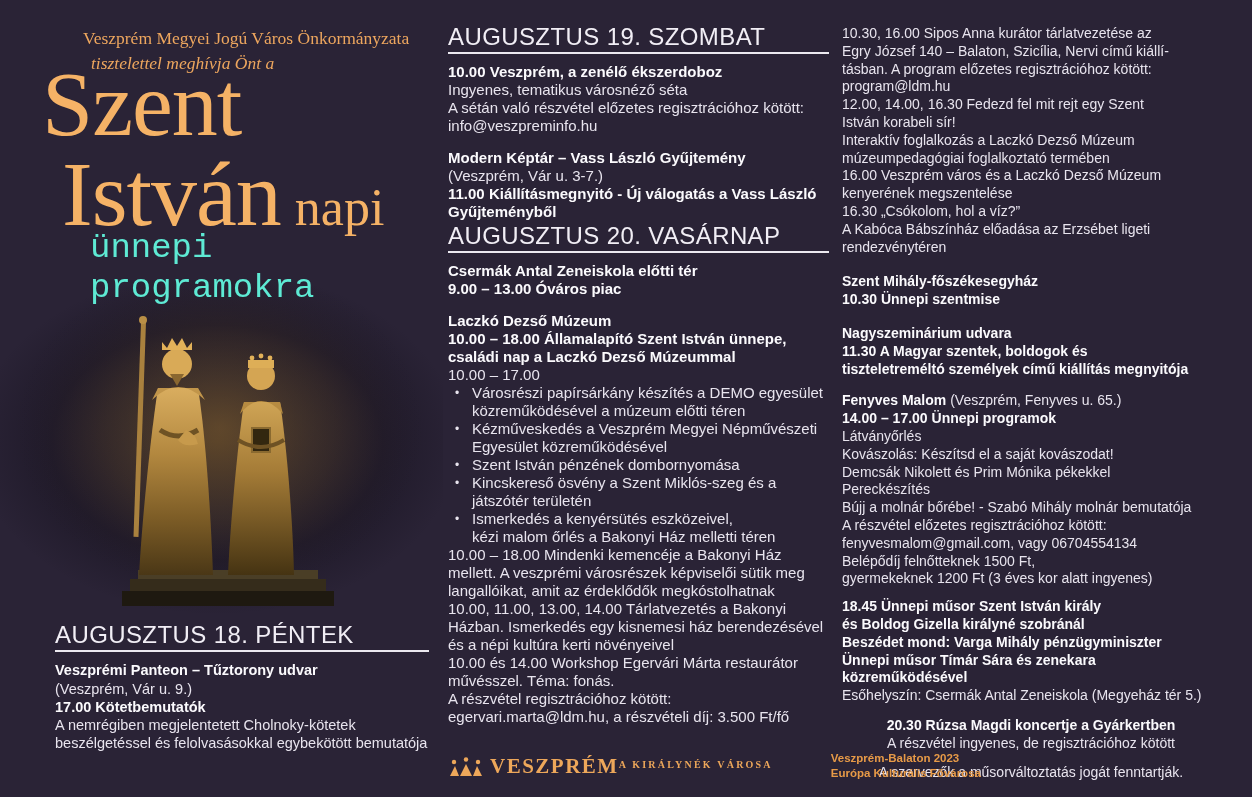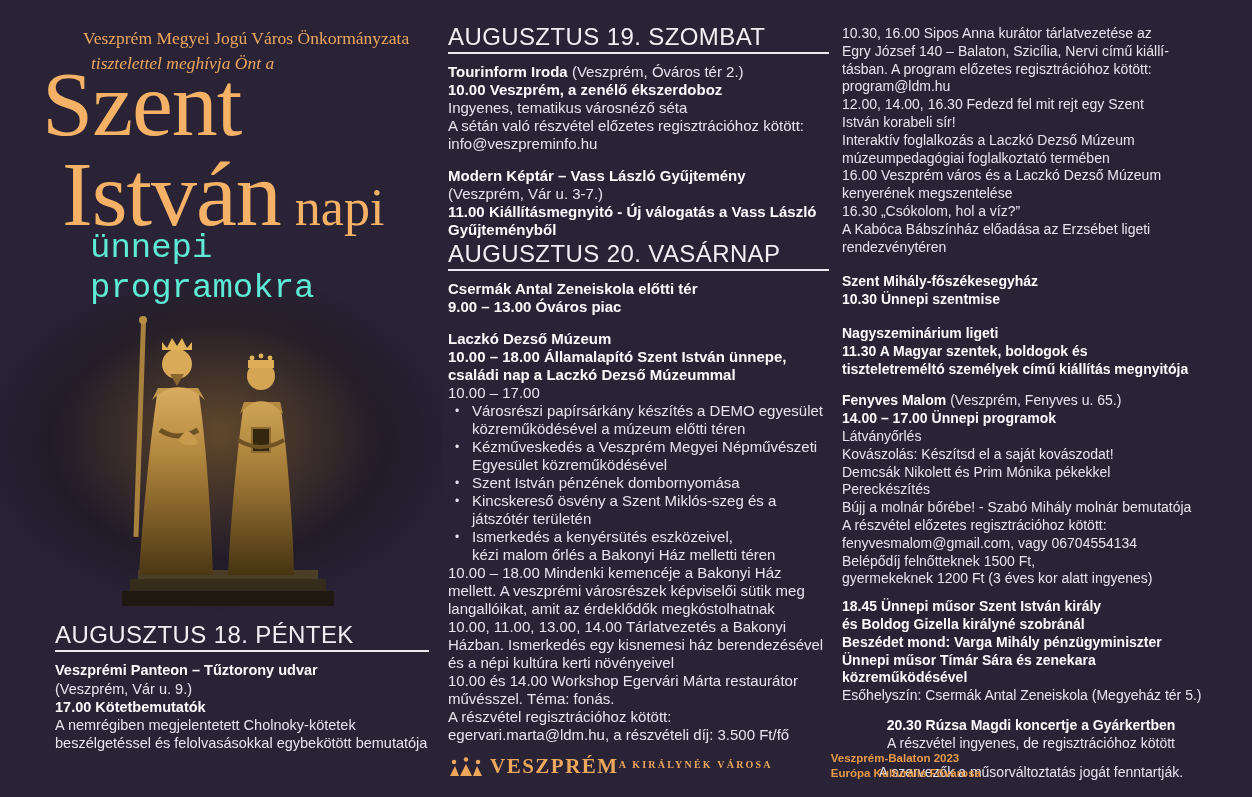--- a/index.html
+++ b/index.html
@@ -140,21 +140,20 @@
   <div class="section-header">AUGUSZTUS 18. PÉNTEK</div>
   <div class="line b">Veszprémi Panteon – Tűztorony udvar</div>
   <div class="line">(Veszprém, Vár u. 9.)</div>
   <div class="line b">17.00 Kötetbemutatók</div>
   <div class="line">A nemrégiben megjelentetett Cholnoky-kötetek beszélgetéssel és felolvasásokkal egybekötött bemutatója</div>
 </div>
 
 <div class="col-mid">
   <div class="section-header">AUGUSZTUS 19. SZOMBAT</div>
 
-  <div class="line"><span class="b">Tourinform Iroda</span><span> (Veszprém, Óváros tér 2.)</span></div>
   <div class="line b">10.00 Veszprém, a zenélő ékszerdoboz</div>
   <div class="line">Ingyenes, tematikus városnéző séta</div>
   <div class="line">A sétán való részvétel előzetes regisztrációhoz kötött: info@veszpreminfo.hu</div>
 
   <div class="line b gap14">Modern Képtár – Vass László Gyűjtemény</div>
   <div class="line">(Veszprém, Vár u. 3-7.)</div>
   <div class="line b">11.00 Kiállításmegnyitó - Új válogatás a Vass László Gyűjteményből</div>
 
   <div class="section-header" style="margin-top:6px;">AUGUSZTUS 20. VASÁRNAP</div>
   <div class="line b">Csermák Antal Zeneiskola előtti tér</div>
@@ -195,21 +194,21 @@
     <div class="line">A Kabóca Bábszínház előadása az Erzsébet ligeti</div>
     <div class="line">rendezvénytéren</div>
   </div>
 
   <div class="gap20">
     <div class="line b">Szent Mihály-főszékesegyház</div>
     <div class="line b">10.30 Ünnepi szentmise</div>
   </div>
 
   <div class="gap16">
-    <div class="line b">Nagyszeminárium ligeti</div>
+    <div class="line b">Nagyszeminárium udvara</div>
     <div class="line b">11.30 A Magyar szentek, boldogok és</div>
     <div class="line b">tiszteletreméltó személyek című kiállítás megnyitója</div>
   </div>
 
   <div class="gap14">
     <div class="line"><span class="b">Fenyves Malom</span><span> (Veszprém, Fenyves u. 65.)</span></div>
     <div class="line b">14.00 – 17.00 Ünnepi programok</div>
     <div class="line">Látványőrlés</div>
     <div class="line">Kovászolás: Készítsd el a saját kovászodat!</div>
     <div class="line">Demcsák Nikolett és Prim Mónika pékekkel</div>

